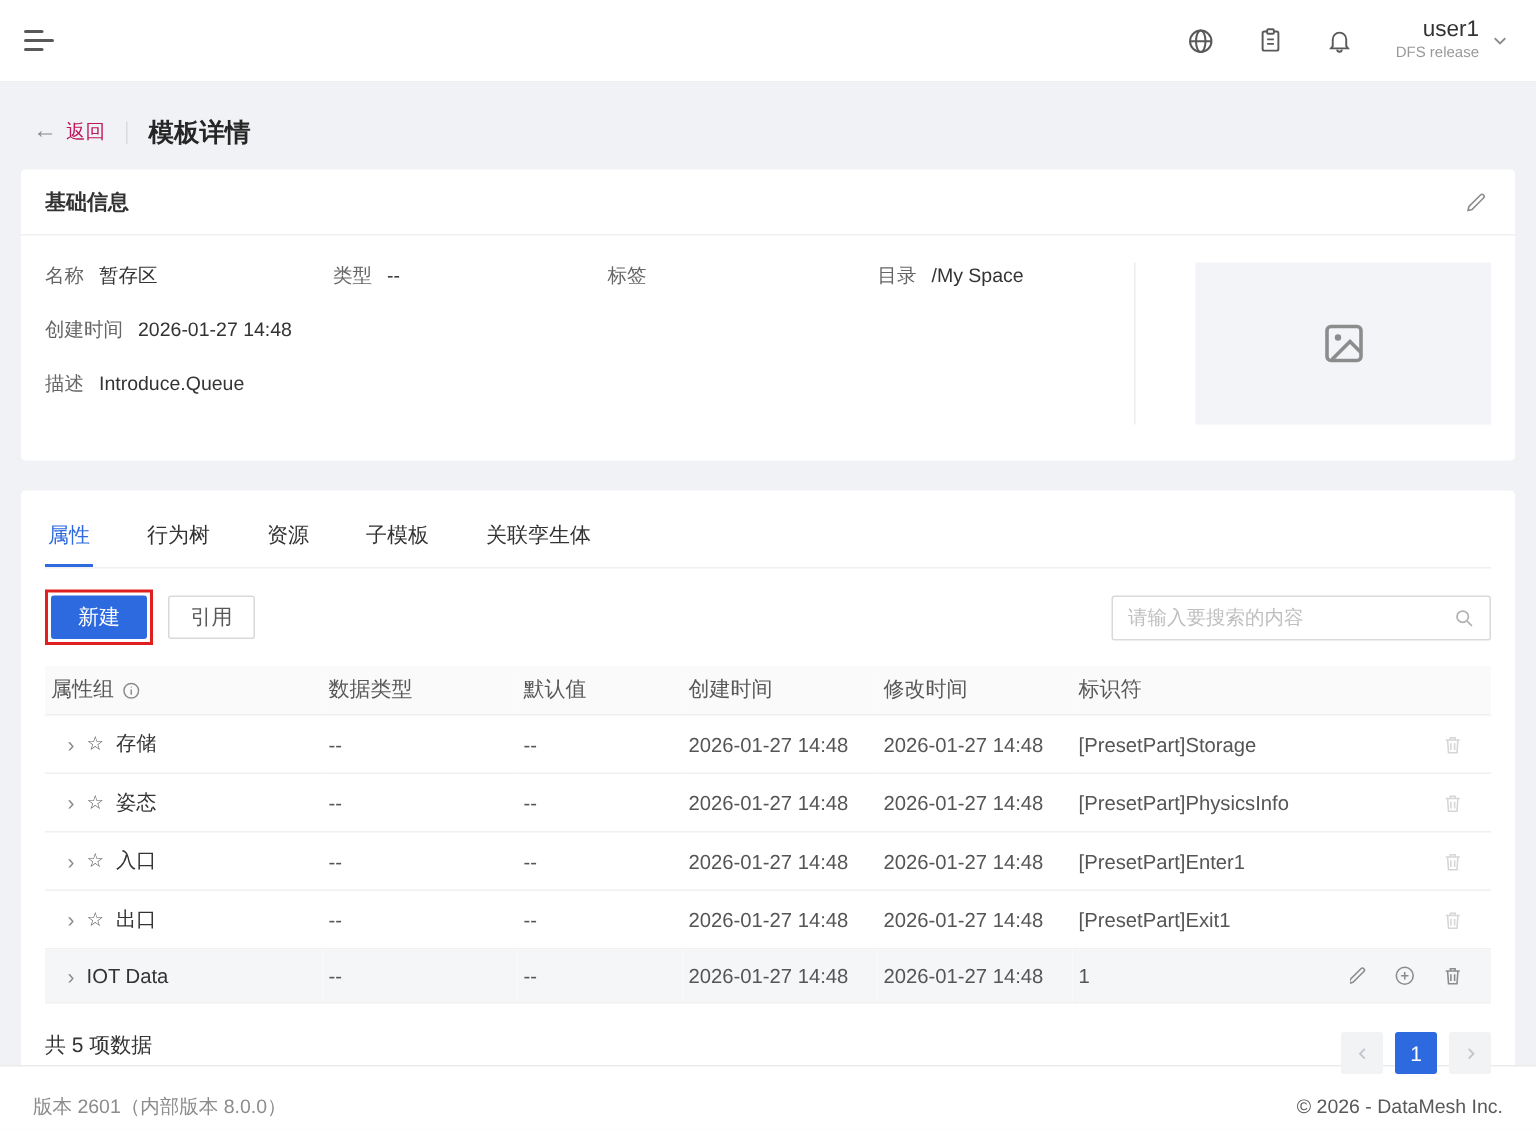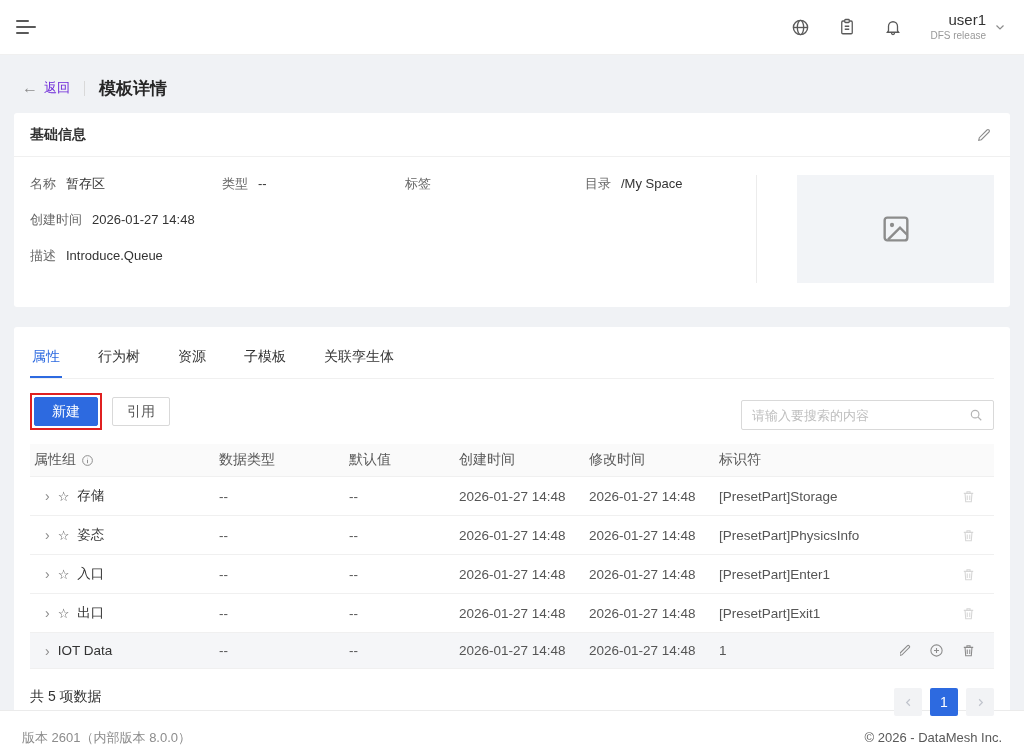--- a/index.html
+++ b/index.html
@@ -19,21 +19,21 @@
   .user-wrap { display:flex; align-items:center; gap:8px; cursor:pointer; }
   .user-block { text-align:right; line-height:1.25; }
   .user-name { font-size:15px; color:#333; }
   .user-sub { font-size:10px; color:#999; }
   .chev-down { color:#8c8c8c; }
 
   
   .content { height:655px; padding:14px 14px 0; background:#f0f2f5; }
   .breadcrumb { display:flex; align-items:center; height:34px; margin:2px 0 8px 8px; }
   .back-arrow { color:#8c8c8c; font-size:16px; margin-right:6px; cursor:pointer; line-height:1; }
-  .back-label { color:#6d28d9; font-size:13px; cursor:pointer; }
+  .back-label { color:#be185d; font-size:13px; cursor:pointer; }
   .bc-divider { width:1px; height:15px; background:#d9d9d9; margin:0 14px; }
   .page-title { font-size:17px; font-weight:700; color:#262626; }
 
   .panel { background:#fff; border-radius:3px; }
   .panel-header { display:flex; align-items:center; justify-content:space-between; height:44px; padding:0 18px 0 16px; border-bottom:1px solid #f0f0f0; }
   .panel-title { font-size:14px; font-weight:700; color:#333; }
   .edit-icon { color:#8c8c8c; cursor:pointer; }
 
   .basic-body { display:flex; padding:18px 16px 24px; }
   .fields { flex:1; }
@@ -45,21 +45,21 @@
   .f-value { color:#333; }
   .v-divider { width:1px; background:#ececec; margin:0 20px 0 0; }
   .thumb { width:197px; height:108px; background:#f2f4f7; display:flex; align-items:center; justify-content:center; color:#8c8c8c; margin-left:20px; }
 
   
   .table-panel { margin-top:20px; padding:0 16px 14px; }
   .tabs { display:flex; gap:34px; border-bottom:1px solid #f0f0f0; padding-top:10px; }
   .tab { padding:11px 2px 10px; font-size:14px; color:#333; cursor:pointer; border-bottom:2px solid transparent;text-align:center; }
   .tab.active { color:var(--primary,#2d6ae0); border-bottom-color:var(--primary,#2d6ae0); }
 
-  .toolbar { display:flex; align-items:flex-end; justify-content:space-between; margin:14px 0; }
+  .toolbar { display:flex; align-items:center; justify-content:space-between; margin:14px 0; }
   .toolbar-left { display:flex; align-items:center; gap:10px; }
   .hl-box { border:2px solid var(--danger,#e02020); padding:2px; display:inline-block; }
   .btn { font-size:14px; height:29px; border-radius:2px; cursor:pointer; font-family:inherit; }
   .btn-primary { background:var(--primary,#2d6ae0); color:#fff; border:1px solid var(--primary,#2d6ae0); padding:0 17px; }
   .btn-default { background:#fff; color:#595959; border:1px solid #d9d9d9; padding:0 14px; }
   .search-box { width:253px; height:30px; border:1px solid #d9d9d9; border-radius:2px; display:flex; align-items:center; padding:0 10px; background:#fff; }
   .search-box input { flex:1; border:none; outline:none; font-size:13px; font-family:inherit; color:#333; }
   .search-box input::placeholder { color:#bfbfbf; }
   .search-icon { color:#b3b3b3; }
 

